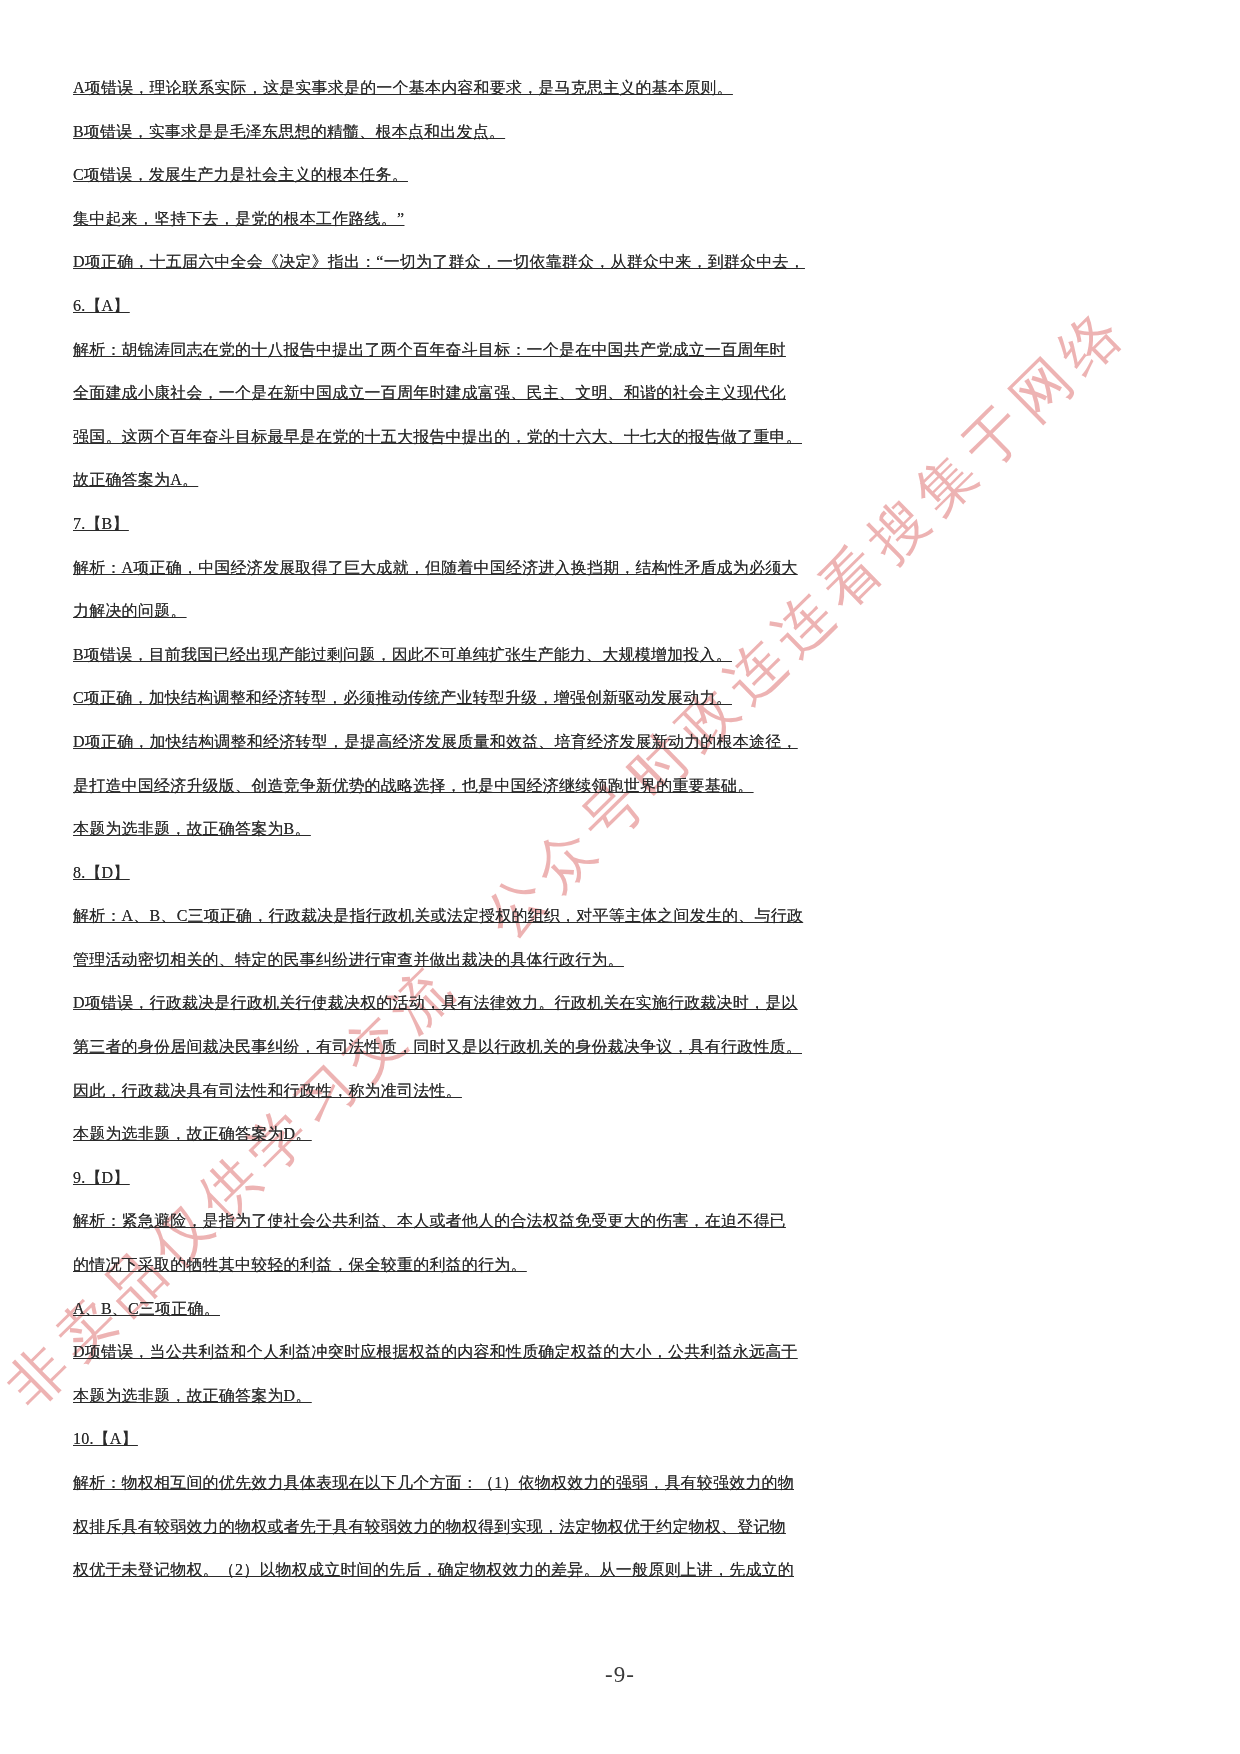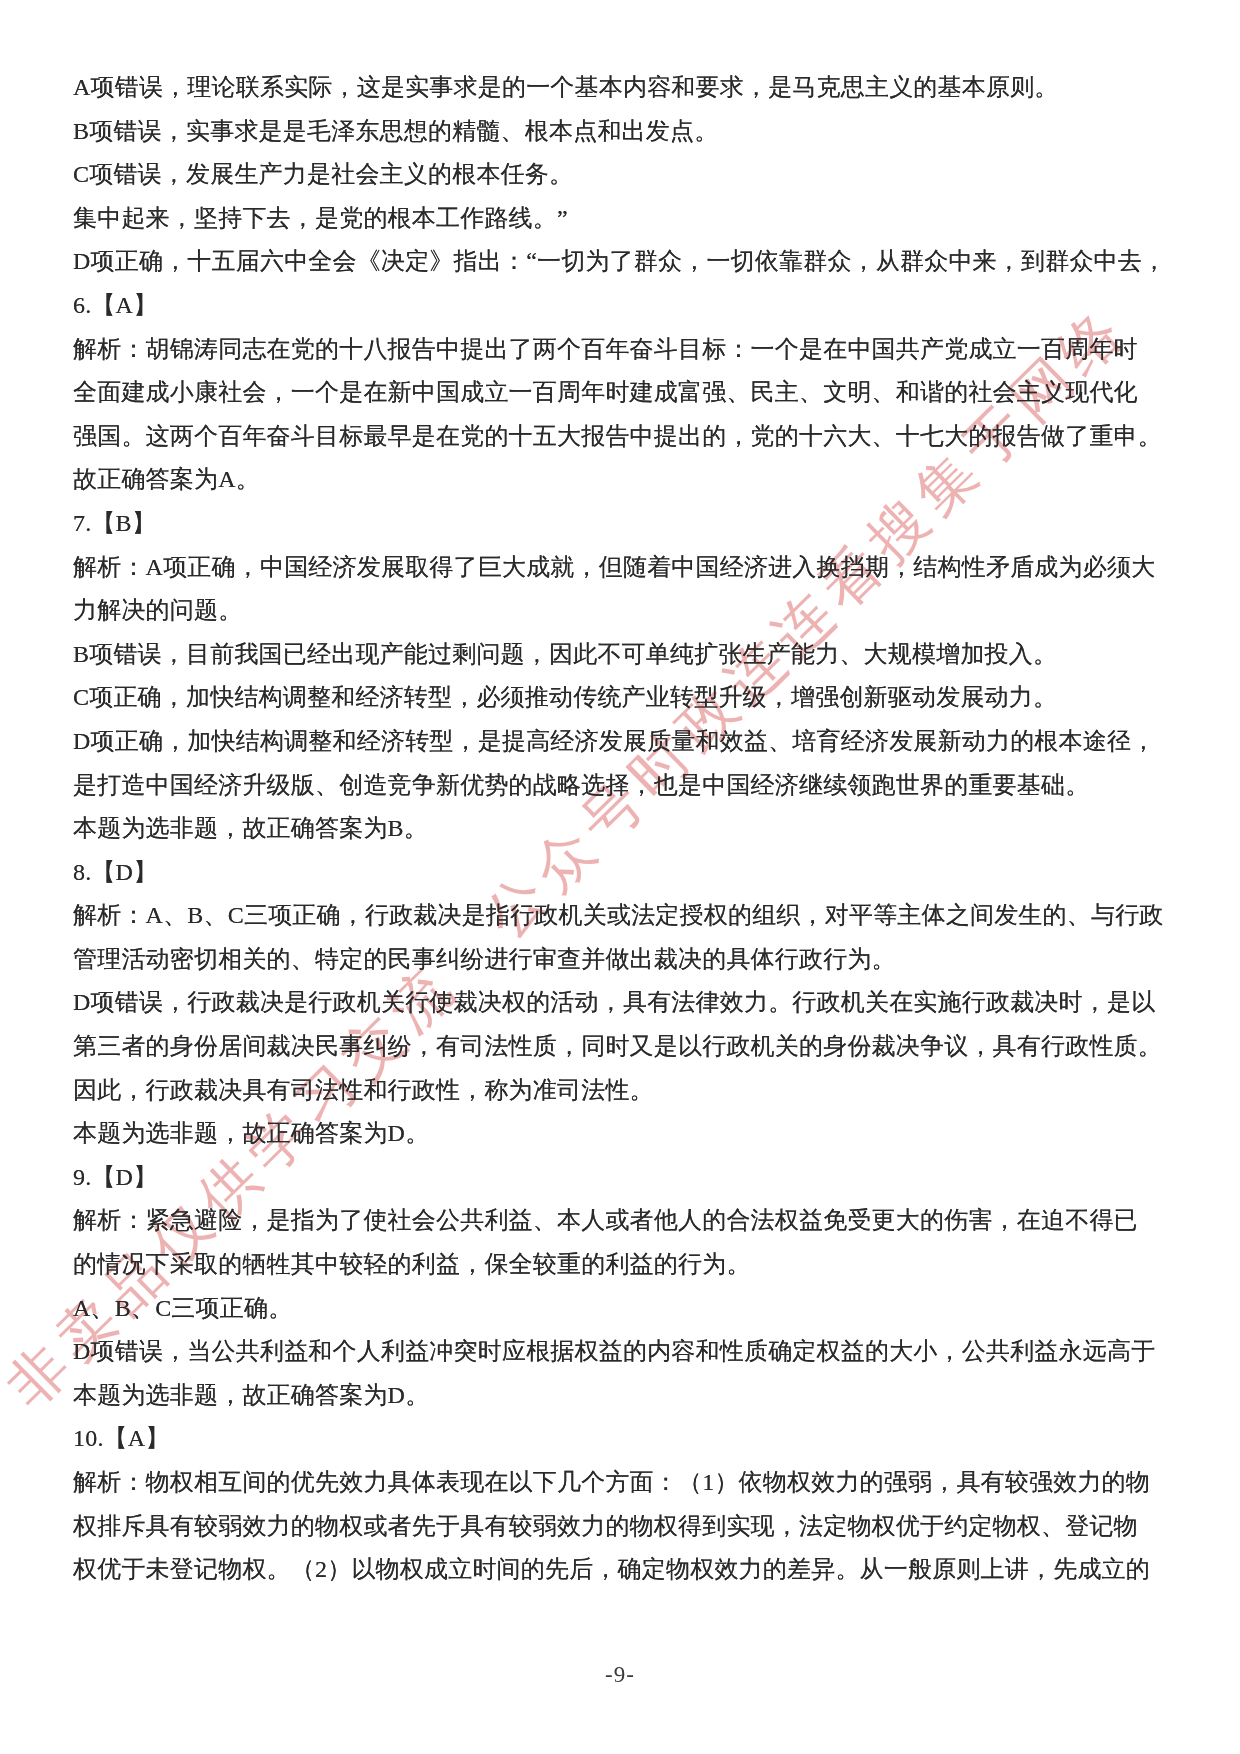--- a/index.html
+++ b/index.html
@@ -15,25 +15,26 @@
   .content {
     position: absolute;
     left: 73px;
     top: 66px;
     width: 1110px;
   }
   .paragraph { margin: 0; padding: 0; }
   .line {
     height: 43.6px;
     line-height: 43.6px;
-    font-size: 24px;
+    font-size: 16px;
     white-space: nowrap;
     letter-spacing: 0.2px;
     
     text-shadow: 0 0 0.4px #555;
+    text-decoration: underline;
   }
   .watermark {
     position: absolute;
     left: 18px;
     top: 1362px;
     height: 70px;
     line-height: 70px;
     font-size: 58px;
     letter-spacing: 9px;
     white-space: nowrap;

